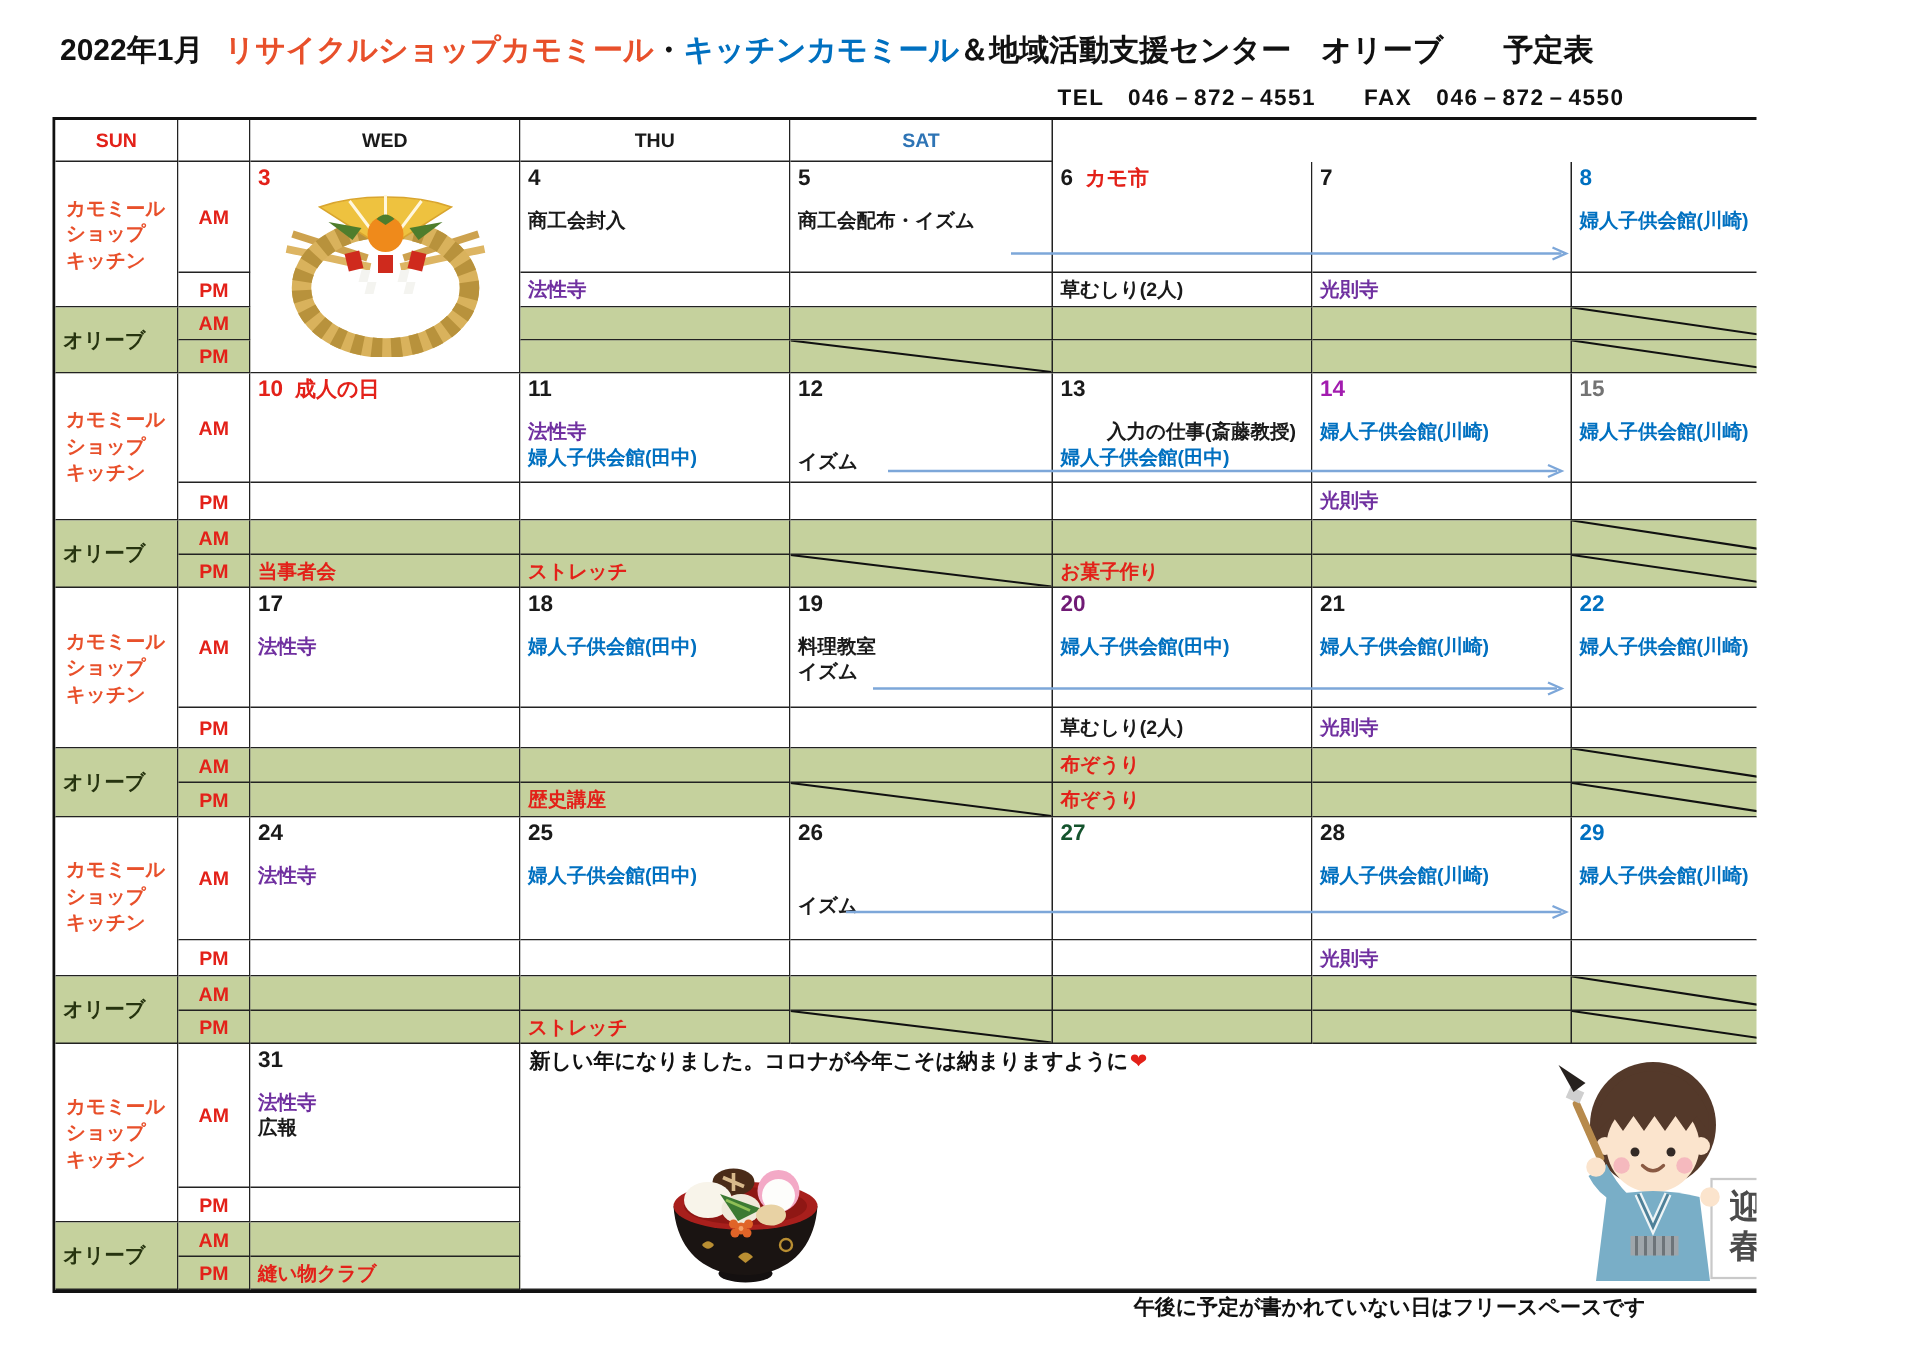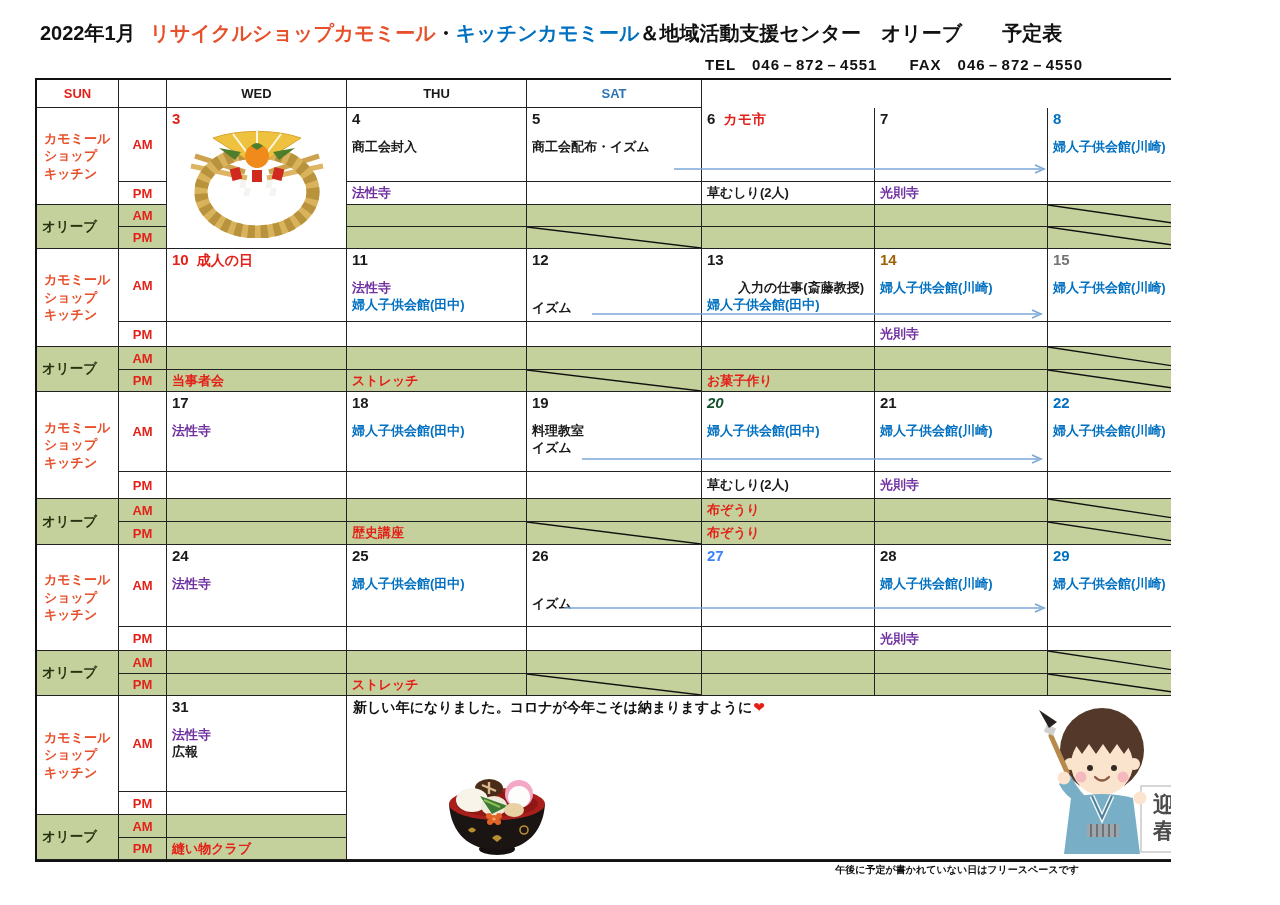--- a/index.html
+++ b/index.html
@@ -27,21 +27,21 @@
   .ev{display:block;white-space:nowrap;}
   .pmcell,.ocell{display:flex;align-items:center;padding-left:5px;font-size:13px;font-weight:bold;white-space:nowrap;}
   .diag{position:absolute;left:0;top:0;width:100%;height:100%;pointer-events:none;}
   .arrow{position:absolute;pointer-events:none;z-index:5;}
   .bigcell{background:#fff;}
   .msg{padding:3px 0 0 6px;font-size:14px;font-weight:bold;color:#111;white-space:nowrap;}
   .heart{color:#e32119;margin-left:1px;}
   .wreath-svg{display:block;margin:-2px auto 0 auto;}
   .bowl-svg{position:absolute;left:95px;top:80px;}
   .boy-svg{position:absolute;left:660px;top:10px;}
-  .footnote{position:absolute;top:863px;right:92px;font-size:10px;font-weight:bold;color:#111;}
+  .footnote{position:absolute;top:863px;right:74px;font-size:14px;font-weight:bold;color:#111;}
 </style>
 </head>
 <body>
 
 <div class="page">
   <div class="title-row">
     <span class="t-month">2022年1月</span><span class="t-shop">リサイクルショップカモミール</span><span>・</span><span class="t-kitchen">キッチンカモミール</span><span>＆地域活動支援センター　オリーブ　　予定表</span>
   </div>
   <div class="contact">TEL　046－872－4551　　FAX　046－872－4550</div>
   <div id="cal" class="calendar">
@@ -197,21 +197,21 @@
             <div class="ev" style="color: rgb(26, 26, 26); margin-left: 31px;">入力の仕事(斎藤教授)</div>
             <div class="ev" style="color: rgb(0, 112, 192);">婦人子供会館(田中)</div>
           </div>
         </div>
         <div class="cell pmcell" style="grid-area: 2 / 6;"></div>
         <div class="cell ocell olive" style="grid-area: 3 / 6;"></div>
         <div class="cell ocell olive" style="grid-area: 4 / 6;">
           <span class="ev" style="color: rgb(227, 33, 25);">お菓子作り</span>
         </div>
         <div class="cell daycell" style="grid-area: 1 / 7;">
-          <div class="numline"><span class="num" style="color: #a16207;">14</span></div>
+          <div class="numline"><span class="num" style="color: #a21caf;">14</span></div>
           <div class="events">
             <div class="ev" style="color: rgb(0, 112, 192);">婦人子供会館(川崎)</div>
           </div>
         </div>
         <div class="cell pmcell" style="grid-area: 2 / 7;">
           <span class="ev" style="color: rgb(112, 48, 160);">光則寺</span>
         </div>
         <div class="cell ocell olive" style="grid-area: 3 / 7;"></div>
         <div class="cell ocell olive" style="grid-area: 4 / 7;"></div>
         <div class="cell daycell" style="grid-area: 1 / 8;">
@@ -275,21 +275,21 @@
           </div>
         </div>
         <div class="cell pmcell" style="grid-area: 2 / 5;"></div>
         <div class="cell ocell olive" style="grid-area: 3 / 5;"></div>
         <div class="cell ocell olive" style="grid-area: 4 / 5;">
           <svg class="diag" viewBox="0 0 100 100" preserveAspectRatio="none">
             <line x1="0" y1="0" x2="100" y2="100" stroke="#111" stroke-width="1.4" vector-effect="non-scaling-stroke"></line>
           </svg>
         </div>
         <div class="cell daycell" style="grid-area: 1 / 6;">
-          <div class="numline"><span class="num" style="color: #14532d; font-style: italic;">20</span></div>
+          <div class="numline"><span class="num" style="color: #701a75;">20</span></div>
           <div class="events">
             <div class="ev" style="color: rgb(0, 112, 192);">婦人子供会館(田中)</div>
           </div>
         </div>
         <div class="cell pmcell" style="grid-area: 2 / 6;">
           <span class="ev" style="color: rgb(26, 26, 26);">草むしり(2人)</span>
         </div>
         <div class="cell ocell olive" style="grid-area: 3 / 6;">
           <span class="ev" style="color: rgb(227, 33, 25);">布ぞうり</span>
         </div>
@@ -367,21 +367,21 @@
           </div>
         </div>
         <div class="cell pmcell" style="grid-area: 2 / 5;"></div>
         <div class="cell ocell olive" style="grid-area: 3 / 5;"></div>
         <div class="cell ocell olive" style="grid-area: 4 / 5;">
           <svg class="diag" viewBox="0 0 100 100" preserveAspectRatio="none">
             <line x1="0" y1="0" x2="100" y2="100" stroke="#111" stroke-width="1.4" vector-effect="non-scaling-stroke"></line>
           </svg>
         </div>
         <div class="cell daycell" style="grid-area: 1 / 6;">
-          <div class="numline"><span class="num" style="color: #3b82f6;">27</span></div>
+          <div class="numline"><span class="num" style="color: #14532d;">27</span></div>
         </div>
         <div class="cell pmcell" style="grid-area: 2 / 6;"></div>
         <div class="cell ocell olive" style="grid-area: 3 / 6;"></div>
         <div class="cell ocell olive" style="grid-area: 4 / 6;"></div>
         <div class="cell daycell" style="grid-area: 1 / 7;">
           <div class="numline"><span class="num" style="color: rgb(26, 26, 26);">28</span></div>
           <div class="events">
             <div class="ev" style="color: rgb(0, 112, 192);">婦人子供会館(川崎)</div>
           </div>
         </div>

